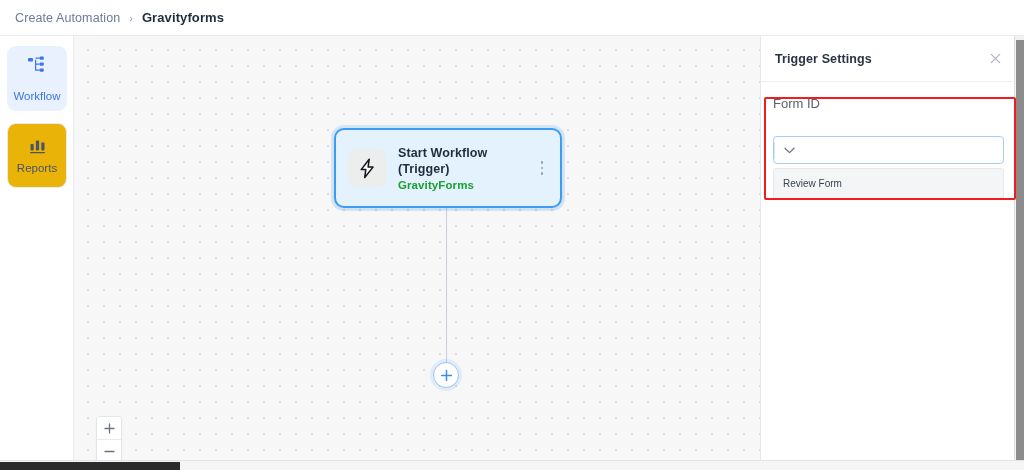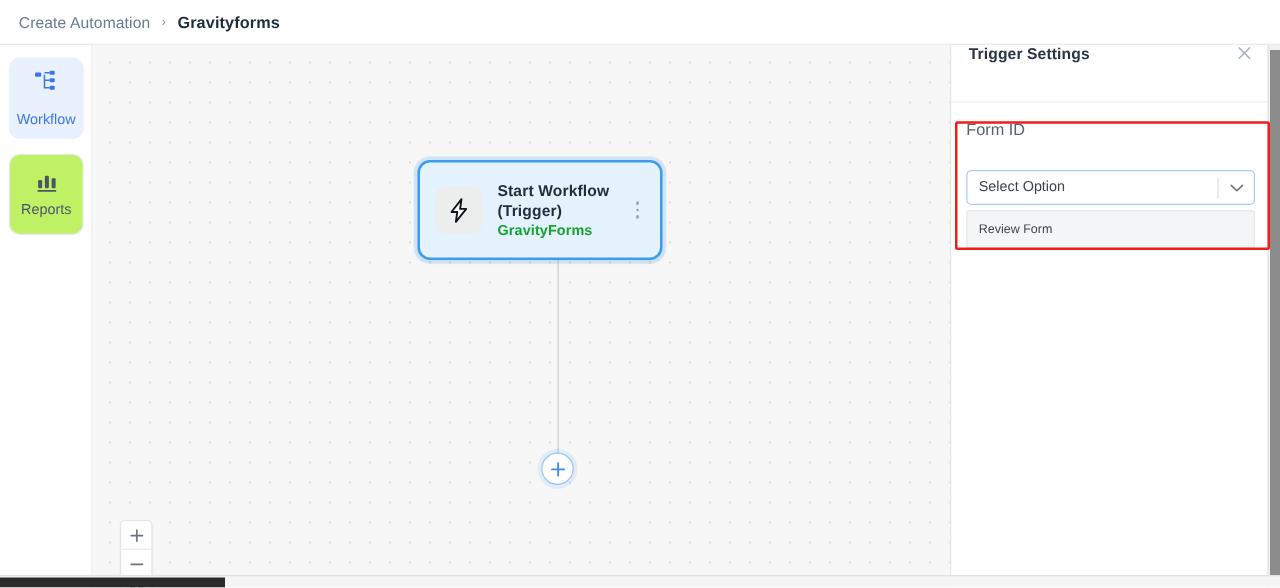--- a/index.html
+++ b/index.html
@@ -31,38 +31,38 @@
 
   
   .rail {
     position:absolute; left:0; top:36px; width:74px; height:434px;
     background:#ffffff; border-right:1px solid #e9ecef;
     padding:10px 7px; display:flex; flex-direction:column; gap:12px; z-index:15;
   }
   .rail-item {
     width:60px; height:65px; border-radius:9px;
     display:flex; flex-direction:column; align-items:center; justify-content:center;
-    gap:7px; cursor:pointer; background:#bef264; border:1px solid #e7ebf1;
+    gap:7px; cursor:pointer; background:#eab308; border:1px solid #e7ebf1;
   }
   .rail-item.active { background:#eaf1fe; border-color:#eaf1fe;gap:16px; }
   .rail-label { font-size:11.5px; color:#4a5568; }
   .rail-item.active .rail-label { color:#3b76e8; }
 
   
   .canvas {
     position:absolute; left:74px; top:36px; width:686px; height:434px;
     background-color:#f7f7f8;
     background-image:radial-gradient(#dcdce0 1px, transparent 1.1px);
     background-size:16px 16px; background-position:6px 6px;
     overflow:hidden;
   }
 
   
   .node {
-    position:absolute; left:260px; top:92px; width:196px; height:80px;
+    position:absolute; left:260px; top:92px; width:228px; height:80px;
     background:#e3f2fd; border:2px solid #3d9bf0; border-radius:10px;
     box-shadow:0 0 0 3px rgba(61,155,240,.18), 0 1px 4px rgba(0,0,0,.06);
     display:flex; align-items:center; padding:0 10px 0 12px; cursor:pointer;justify-content:flex-end;
   }
   .node-icon {
     width:38px; height:38px; border-radius:8px; background:#eceded;
     display:flex; align-items:center; justify-content:center; flex:0 0 38px;
   }
   .node-text { margin-left:12px; flex:1 1 auto; }
   .node-title { font-size:12.5px; font-weight:bold; color:#1f2d3d; line-height:16px; letter-spacing:.1px; }
@@ -95,21 +95,21 @@
     border-bottom:1px solid #e9ecef; cursor:pointer; background:#fff;
   }
   .zoom-btn:last-child { border-bottom:none; }
 
   
   .panel {
     position:absolute; left:760px; top:36px; width:256px; height:434px;
     background:#ffffff; border-left:1px solid #e4e7eb; z-index:16;
   }
   .panel-head {
-    height:46px; display:flex; padding:0 14px;
+    height:46px; display:flex; align-items:center; padding:0 14px;
     border-bottom:1px solid #eceef1;
   }
   .panel-title { font-size:12.5px; font-weight:bold; color:#2b3445; letter-spacing:.1px; }
   .panel-close { margin-left:auto; cursor:pointer; width:13px; height:13px; display:block; }
   .panel-body { padding:14px 12px 0 12px; position:relative; }
   .field-label { font-size:13px; color:#57606d; margin-bottom:25px; }
   .select-box {
     height:28px; border:1px solid #a9cdf3; border-radius:4px; background:#fff;
     display:flex; align-items:center; cursor:pointer;
   }
@@ -235,21 +235,20 @@
       <span class="panel-title">Trigger Settings</span>
       <svg class="panel-close" viewBox="0 0 13 13">
         <path d="M2.3 2.3 L10.7 10.7 M10.7 2.3 L2.3 10.7" stroke="#aeb5bf" stroke-width="1.2" fill="none" stroke-linecap="round"></path>
       </svg>
     </div>
 
     <div class="panel-body">
       <div class="field-label">Form ID</div>
 
       <div class="select-box">
-        <span class="select-value">Select Option</span>
         <span class="select-divider"></span>
         <span class="select-arrow">
           <svg width="11" height="7" viewBox="0 0 11 7">
             <path d="M1 1.3 L5.5 5.6 L10 1.3" stroke="#6b7280" stroke-width="1.3" fill="none" stroke-linecap="round" stroke-linejoin="round"></path>
           </svg>
         </span>
       </div>
 
       <div class="dropdown">
         <div class="dd-option">Review Form</div>

